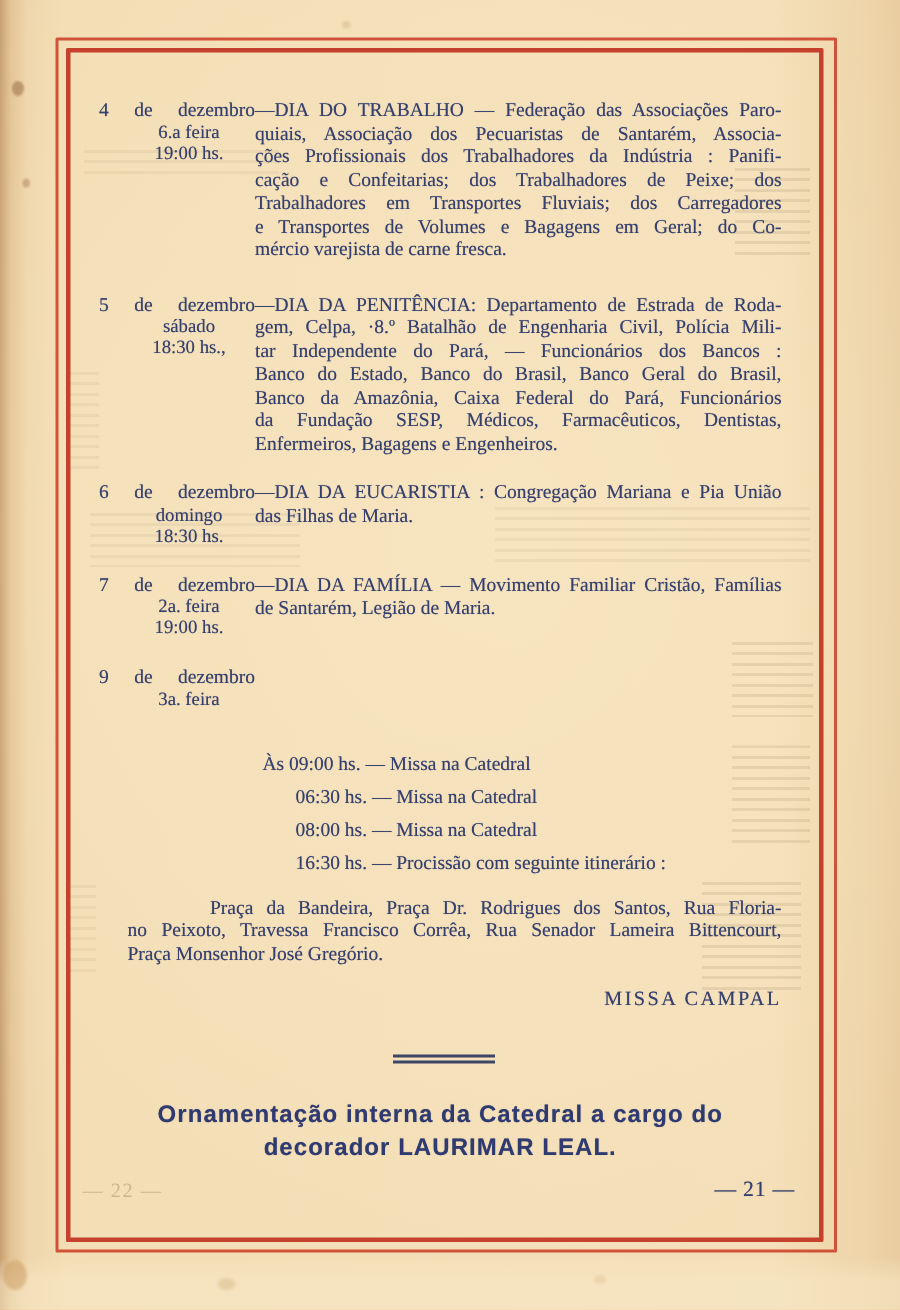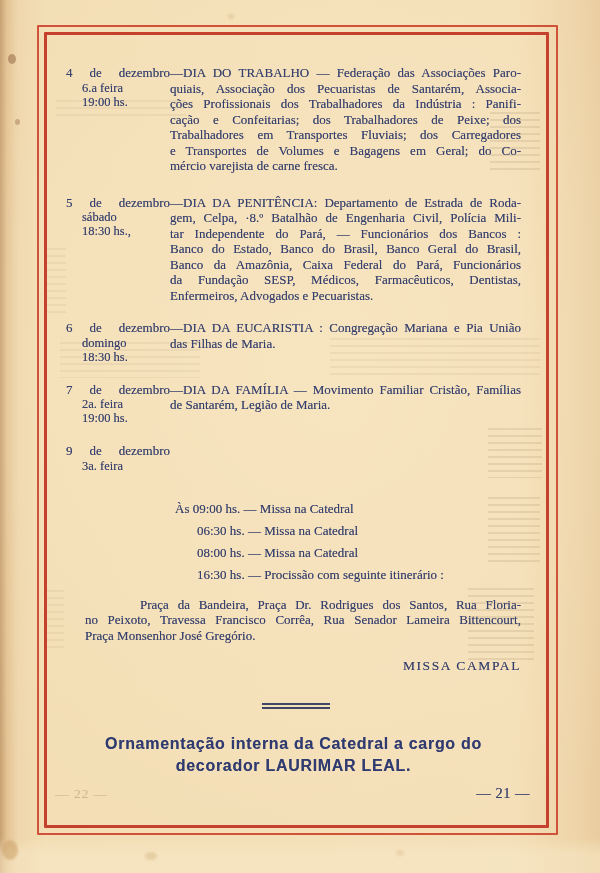--- a/index.html
+++ b/index.html
@@ -24,21 +24,21 @@
     text-shadow:0 0 .5px rgba(54,64,110,.55);}
 
   .entry{display:flex;}
   .entry:nth-of-type(1){margin-top:5px;}
   .entry:nth-of-type(2){margin-top:21px;}
   .entry:nth-of-type(3){margin-top:17px;}
   .entry:nth-of-type(4){margin-top:18px;}
   .entry:nth-of-type(5){margin-top:18px;}
   .date-cell{width:104px;flex:none;}
   .date-line{text-align:justify;text-align-last:justify;}
-  .date-sub{font-size:12.5px;line-height:14px;text-align:left;padding-left:16px;}
+  .date-sub{font-size:12.5px;line-height:14px;text-align:center;padding-left:16px;}
   .desc{width:351px;flex:none;}
   .dline{white-space:normal;}
   .dline.j{text-align:justify;text-align-last:justify;}
 
   .schedule{margin-top:25px;}
   .sched-line{line-height:22px;margin-left:131px;}
   .sched-line.first{margin-left:109px;}
 
   .itinerary{margin-top:11px;margin-left:19px;width:436px;}
   .it-line{line-height:15.5px;}
@@ -126,21 +126,21 @@
         <div class="date-sub">sábado</div>
         <div class="date-sub">18:30 hs.,</div>
       </div>
       <div class="desc">
         <div class="dline j">—DIA DA PENITÊNCIA: Departamento de Estrada de Roda-</div>
         <div class="dline j">gem, Celpa, ·8.º Batalhão de Engenharia Civil, Polícia Mili-</div>
         <div class="dline j">tar Independente do Pará, — Funcionários dos Bancos :</div>
         <div class="dline j">Banco do Estado, Banco do Brasil, Banco Geral do Brasil,</div>
         <div class="dline j">Banco da Amazônia, Caixa Federal do Pará, Funcionários</div>
         <div class="dline j">da Fundação SESP, Médicos, Farmacêuticos, Dentistas,</div>
-        <div class="dline">Enfermeiros, Advogados e Pecuaristas.</div>
+        <div class="dline">Enfermeiros, Bagagens e Engenheiros.</div>
       </div>
     </div>
 
     <div class="entry">
       <div class="date-cell">
         <div class="date-line">6 de dezembro</div>
         <div class="date-sub">domingo</div>
         <div class="date-sub">18:30 hs.</div>
       </div>
       <div class="desc">

